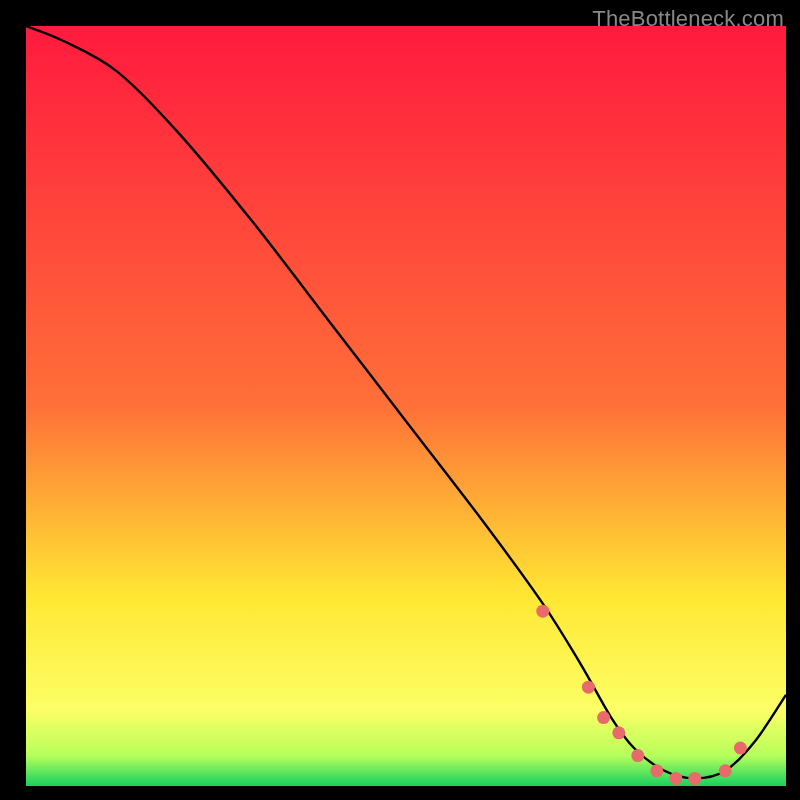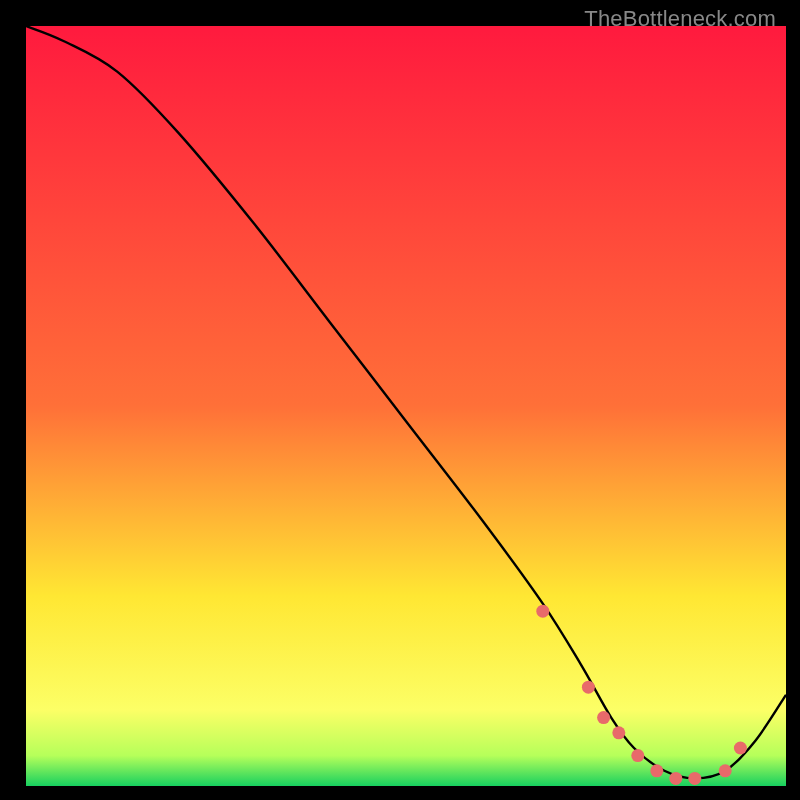--- a/index.html
+++ b/index.html
@@ -22,21 +22,21 @@
   .plot-area {
     position: absolute;
     left: 20px;
     top: 20px;
     width: 760px;
     height: 760px;
   }
   .watermark {
     position: absolute;
     top: 0px;
-    right: 18px;
+    right: 10px;
     color: #888;
     font-size: 22px;
     font-weight: 500;
     letter-spacing: 0.2px;
     z-index: 10;
   }
   svg {
     display: block;
   }
 </style>

